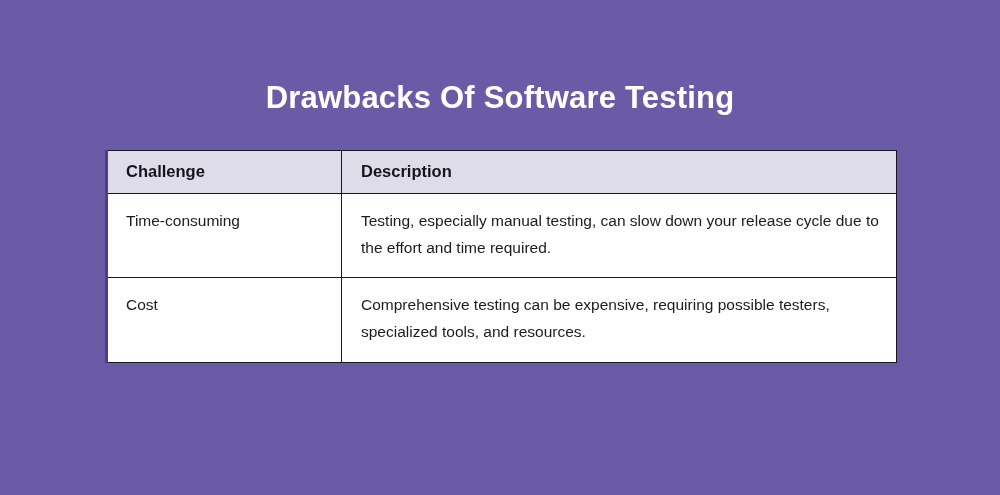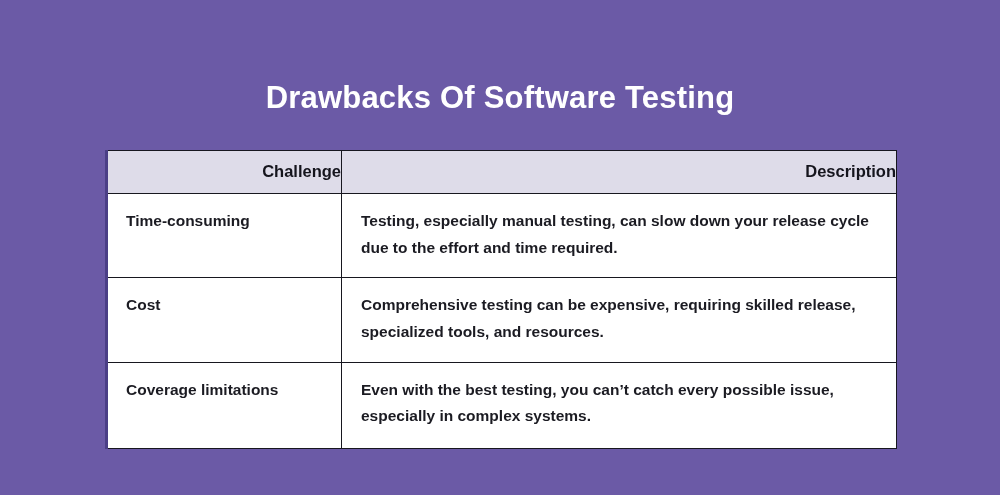--- a/index.html
+++ b/index.html
@@ -48,21 +48,21 @@
     border-top: 1.5px solid #17171f;
     border-bottom: 1.5px solid #17171f;
   }
   table.data-table col.col-challenge { width: 235px; }
   table.data-table col.col-description { width: 555px; }
 
   thead tr.header-row {
     background: #dedce9;
   }
   thead th {
-    text-align: right;
+    text-align: left;
     font-size: 16.5px;
     font-weight: bold;
     color: #15151d;
     padding: 11px 0 12px 18px;
     border-bottom: 1.5px solid #17171f;
     vertical-align: middle;
     height: 41px;
     box-sizing: border-box;
   }
   thead th.th-description {
@@ -70,21 +70,21 @@
     padding-left: 19px;
   }
   tbody td {
     font-size: 15.5px;
     color: #1b1b22;
     line-height: 1.72;
     padding: 14px 16px 16px 18px;
     vertical-align: top;
     background: #ffffff;
     border-bottom: 1.5px solid #17171f;
-    font-weight: bold;
+    font-weight: normal;
   }
   tbody tr:last-child td {
     border-bottom: none;
   }
   tbody td.td-description {
     border-left: 1.5px solid #17171f;
     padding-left: 19px;
   }
   tbody tr.row-0 td { height: 79px; box-sizing: border-box; }
   tbody tr.row-1 td { height: 78px; box-sizing: border-box; margin-left: 16px; }
@@ -109,23 +109,19 @@
           <th class="th-description">Description</th>
         </tr>
       </thead>
       <tbody>
         <tr class="row-0">
           <td class="td-challenge">Time-consuming</td>
           <td class="td-description">Testing, especially manual testing, can slow down your release cycle due to the effort and time required.</td>
         </tr>
         <tr class="row-1">
           <td class="td-challenge">Cost</td>
-          <td class="td-description">Comprehensive testing can be expensive, requiring skilled release, specialized tools, and resources.</td>
-        </tr>
-        <tr class="row-2">
-          <td class="td-challenge">Coverage limitations</td>
-          <td class="td-description">Even with the best testing, you can’t catch every possible issue, especially in complex systems.</td>
+          <td class="td-description">Comprehensive testing can be expensive, requiring possible testers, specialized tools, and resources.</td>
         </tr>
       </tbody>
     </table>
   </div>
 
 </div>
 
 </body></html>

